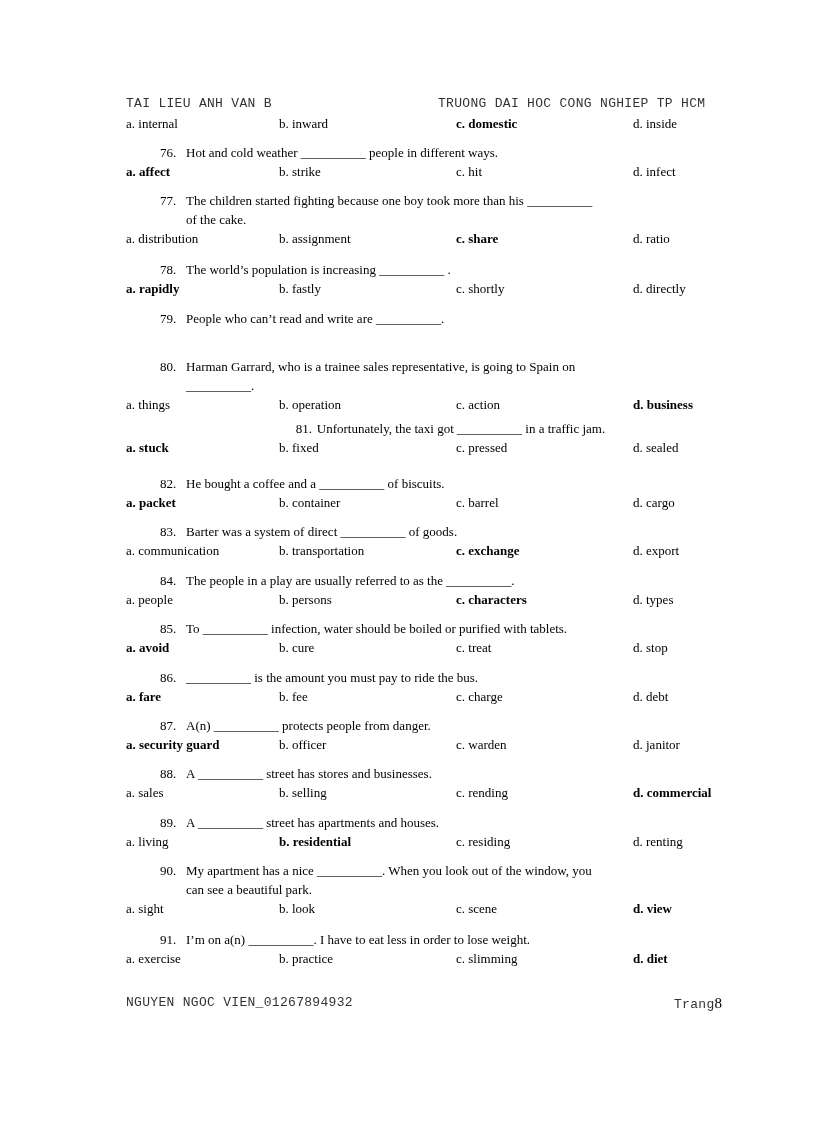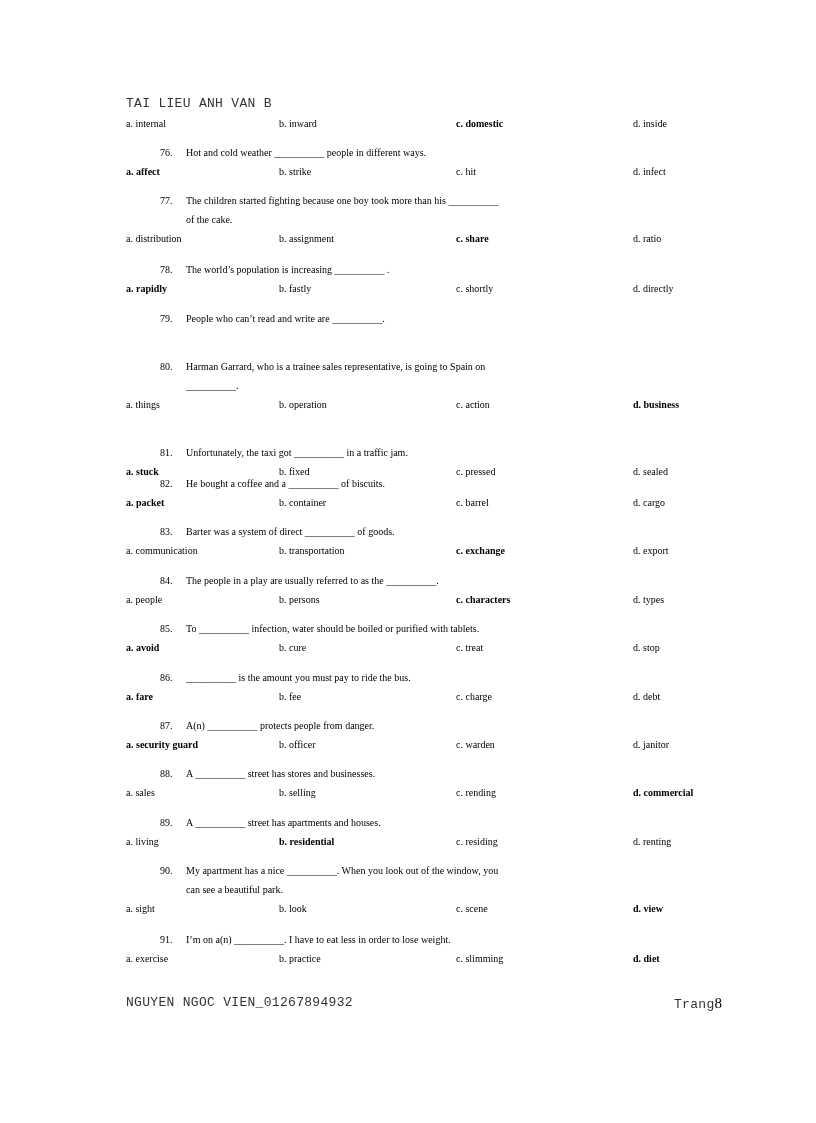--- a/index.html
+++ b/index.html
@@ -5,34 +5,35 @@
   html, body { margin:0; padding:0; background:#ffffff; }
   body { width:816px; height:1123px; position:relative; overflow:hidden;
          font-family:"Liberation Serif", serif; color:#000; }
   .page { position:absolute; left:0; top:0; width:816px; height:872px; }
   .hdr, .ftr { position:absolute; font-family:"Liberation Mono", monospace; font-size:13px; color:#333; letter-spacing:0.3px; }
   .hdr-left { left:126px; top:96px; }
   .hdr-right { left:438px; top:96px; }
   .ftr-left { left:126px; top:995px; }
   .ftr-right { left:674px; top:995px; }
   .ftr-right .pg { font-family:"Liberation Serif", serif; font-size:15px; color:#000; }
-  .block { position:absolute; left:126px; width:610px; font-size:10px; line-height:19px; }
+  .block { position:absolute; left:126px; width:610px; font-size:13px; line-height:19px; }
   .q { padding-left:34px; text-indent:0; margin-bottom:0; }
   .q .num { display:inline-block; width:26px; }
   .q .cont { display:block; padding-left:26px; }
   .opts { position:relative; height:20px; }
   .opt { position:absolute; top:0; white-space:nowrap; }
   .o0 { left:0; } .o1 { left:153px; } .o2 { left:330px; } .o3 { left:507px; }
   .opt.correct { color:#000000; font-weight:bold; }
 </style>
 </head>
 <body>
 
 <div class="page">
   <div class="hdr hdr-left">TAI LIEU ANH VAN B</div>
+  <div class="hdr hdr-right">TRUONG DAI HOC CONG NGHIEP TP HCM</div>
 
   <div class="block" style="top:114px;">
     <div class="opts">
       <span class="opt o0">a. internal</span>
       <span class="opt o1">b. inward</span>
       <span class="opt o2 correct">c. domestic</span>
       <span class="opt o3">d. inside</span>
     </div>
   </div>
 
@@ -69,21 +70,21 @@
       </div>
       <div class="block" style="top: 357px;">
         <div class="q" style="text-align: justify;"><span class="num">80.</span><span>Harman Garrard, who is a trainee sales representative, is going to Spain on</span><span class="cont">__________.</span></div>
         <div class="opts">
           <span class="opt o0">a. things</span>
           <span class="opt o1">b. operation</span>
           <span class="opt o2">c. action</span>
           <span class="opt o3 correct">d. business</span>
         </div>
       </div>
-      <div class="block" style="top: 443px;">
+      <div class="block" style="top: 419px; text-align: center;">
         <div class="q"><span class="num">81.</span><span>Unfortunately, the taxi got __________ in a traffic jam.</span></div>
         <div class="opts">
           <span class="opt o0 correct">a. stuck</span>
           <span class="opt o1">b. fixed</span>
           <span class="opt o2">c. pressed</span>
           <span class="opt o3">d. sealed</span>
         </div>
       </div>
       <div class="block" style="top: 474px;">
         <div class="q"><span class="num">82.</span><span>He bought a coffee and a __________ of biscuits.</span></div>

